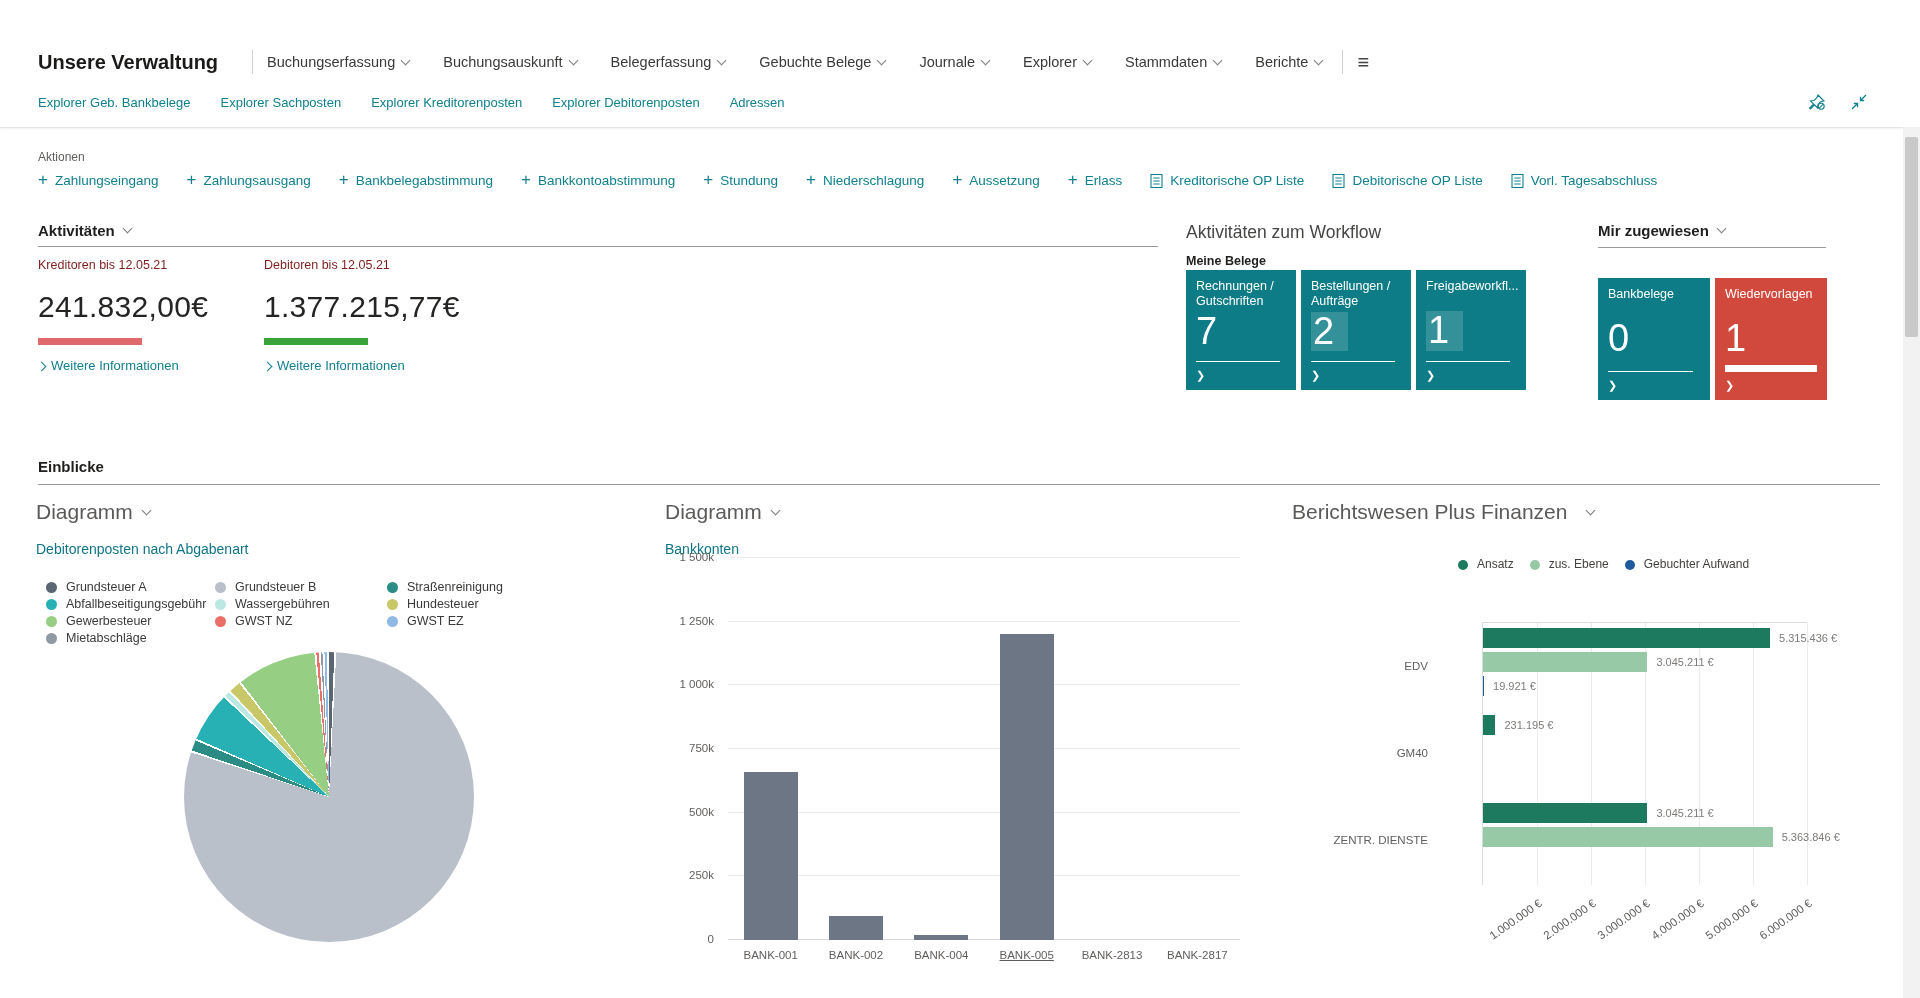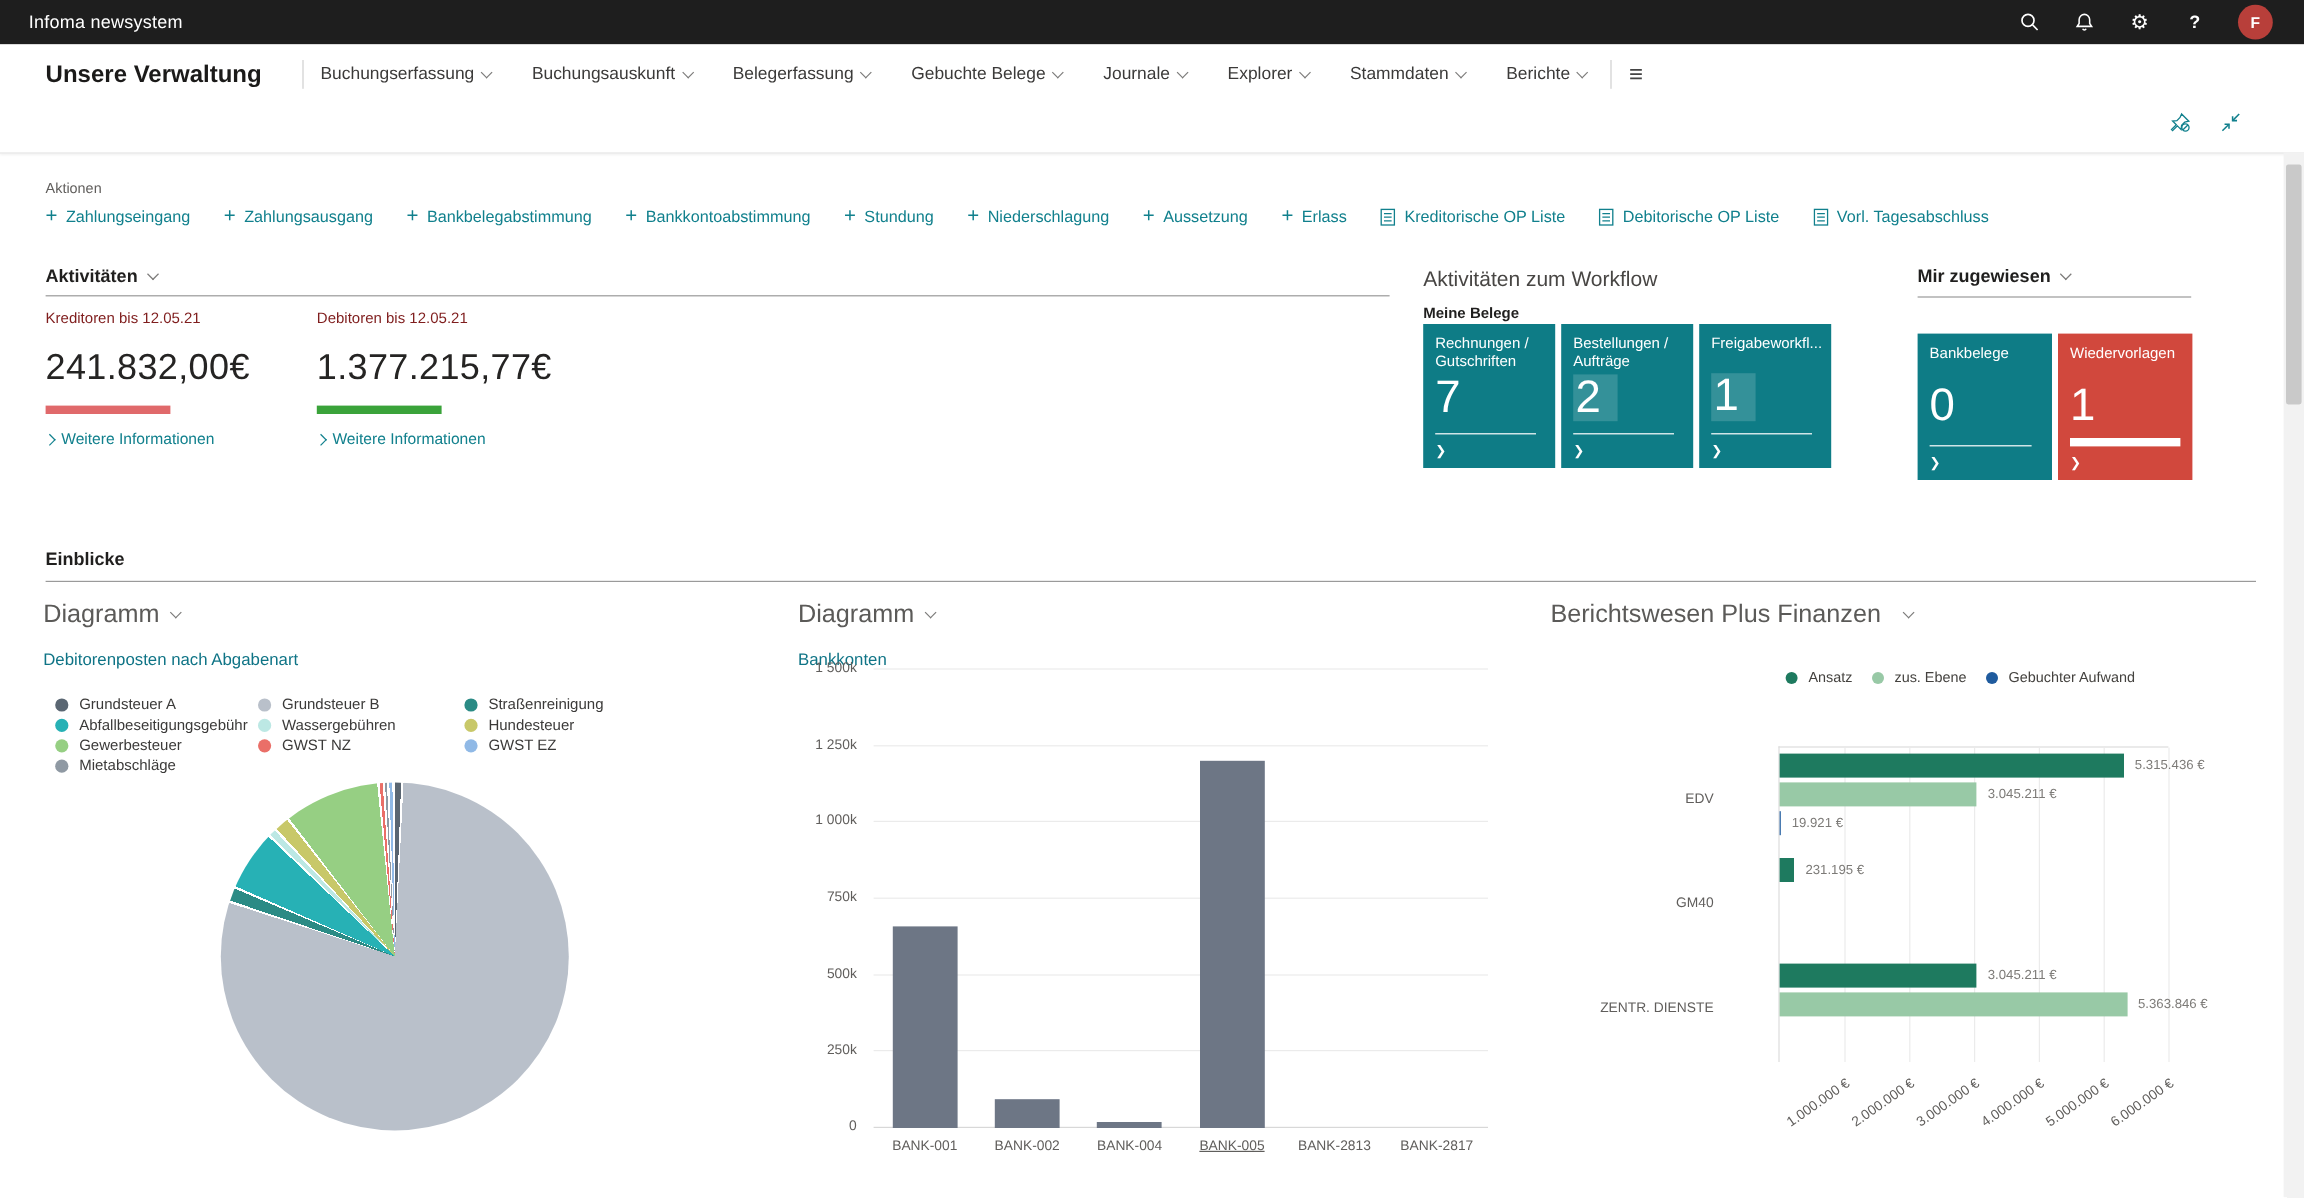--- a/index.html
+++ b/index.html
@@ -77,60 +77,45 @@
   .hb-tick{position:absolute;font-size:11.5px;color:#605e5c;width:95px;text-align:right;transform-origin:100% 0;transform:rotate(-35deg);white-space:nowrap;}
   
   .scroll-track{position:absolute;right:0;top:127px;width:17px;bottom:0;background:#f2f2f2;}
   .scroll-thumb{position:absolute;left:2px;width:13px;top:10px;height:200px;background:#c9c9c9;border-radius:2px;cursor:pointer;}
 </style>
 </head>
 <body>
 
 <div id="app">
 
-  <div class="topbar">
-    <div class="topbar-title">Infoma newsystem</div>
-    <div class="topbar-right">
-      <div class="tb-icon">
-        <svg width="17" height="17" viewBox="0 0 17 17">
-            <circle cx="7" cy="7" r="5" fill="none" stroke="#fff" stroke-width="1.4"></circle>
-            <line x1="10.8" y1="10.8" x2="15" y2="15" stroke="#fff" stroke-width="1.4"></line>
-          </svg>
-      </div>
-      <div class="tb-icon">
-        <svg width="16" height="17" viewBox="0 0 16 17">
-            <path d="M8 2 a4.4 4.4 0 0 1 4.4 4.4 v3.2 l1.6 2.4 h-12 l1.6 -2.4 v-3.2 A4.4 4.4 0 0 1 8 2 z" fill="none" stroke="#fff" stroke-width="1.3"></path>
-            <path d="M6.6 14 a1.5 1.5 0 0 0 2.8 0" fill="none" stroke="#fff" stroke-width="1.3"></path>
-          </svg>
-      </div>
-      <div class="tb-icon" style="font-size:17px;">⚙</div>
-      <div class="tb-icon tb-help">?</div>
-      <div class="avatar">
-          <span>F</span>
-        </div>
-    </div>
-  </div>
 
   <div class="ribbon">
     <div class="nav-row">
       <div class="home-title">Unsere Verwaltung</div>
       <div class="v-div"></div>
       <div class="nav-items">
           <div class="nav-item">Buchungserfassung<span class="chev chev-gray"></span></div>
           <div class="nav-item">Buchungsauskunft<span class="chev chev-gray"></span></div>
           <div class="nav-item">Belegerfassung<span class="chev chev-gray"></span></div>
           <div class="nav-item">Gebuchte Belege<span class="chev chev-gray"></span></div>
           <div class="nav-item">Journale<span class="chev chev-gray"></span></div>
           <div class="nav-item">Explorer<span class="chev chev-gray"></span></div>
           <div class="nav-item">Stammdaten<span class="chev chev-gray"></span></div>
           <div class="nav-item">Berichte<span class="chev chev-gray"></span></div>
         </div>
       <div class="v-div" style="margin-left:20px;"></div>
       <div class="menu-icon">≡</div>
     </div>
+    <div class="links-row">
+        <span class="ribbon-link">Explorer Geb. Bankbelege</span>
+        <span class="ribbon-link">Explorer Sachposten</span>
+        <span class="ribbon-link">Explorer Kreditorenposten</span>
+        <span class="ribbon-link">Explorer Debitorenposten</span>
+        <span class="ribbon-link">Adressen</span>
+      </div>
     <div class="ribbon-icons">
       <span style="cursor:pointer;">
         <svg width="18" height="18" viewBox="0 0 18 18">
             <path d="M10 2 l6 6 -3.4 .8 -2.6 2.6 -.4 3.6 -3.1-3.1 -4 4 -.9-.9 4-4 -3.1-3.1 3.6-.4 2.6-2.6 z" fill="none" stroke="#11808d" stroke-width="1.1"></path>
             <circle cx="13.2" cy="13.2" r="3" fill="#fff" stroke="#11808d" stroke-width="1.1"></circle>
             <line x1="11.2" y1="15.2" x2="15.2" y2="11.2" stroke="#11808d" stroke-width="1.1"></line>
           </svg>
       </span>
       <span style="cursor:pointer;">
         <svg width="18" height="18" viewBox="0 0 18 18">
@@ -356,21 +341,21 @@
       <div class="bc-bar" style="left: 271.667px; width: 54px; height: 305.6px; background: rgb(109, 118, 133);"></div>
       <div class="bc-xlab" style="left: 298.667px; text-decoration: underline;">BANK-005</div>
       <div class="bc-xlab" style="left: 384px;">BANK-2813</div>
       <div class="bc-xlab" style="left: 469.333px;">BANK-2817</div>
     </div>
 
   <div style="position:absolute;left:1292px;top:500px;gap:20px;" class="chart-head">
     <span>Berichtswesen Plus Finanzen</span>
     <span class="chev chev-gray"></span>
   </div>
-  <div class="hb-legend" id="hb-legend" style="left:1458px;top:558px;margin-left:30px;">
+  <div class="hb-legend" id="hb-legend" style="left:1458px;top:558px;">
       <div class="legend-item">
         <span class="dot" style="width: 10px; height: 10px; background: rgb(30, 122, 95);"></span>
         <span>Ansatz</span>
       </div>
       <div class="legend-item">
         <span class="dot" style="width: 10px; height: 10px; background: rgb(152, 201, 166);"></span>
         <span>zus. Ebene</span>
       </div>
       <div class="legend-item">
         <span class="dot" style="width: 10px; height: 10px; background: rgb(31, 91, 158);"></span>

